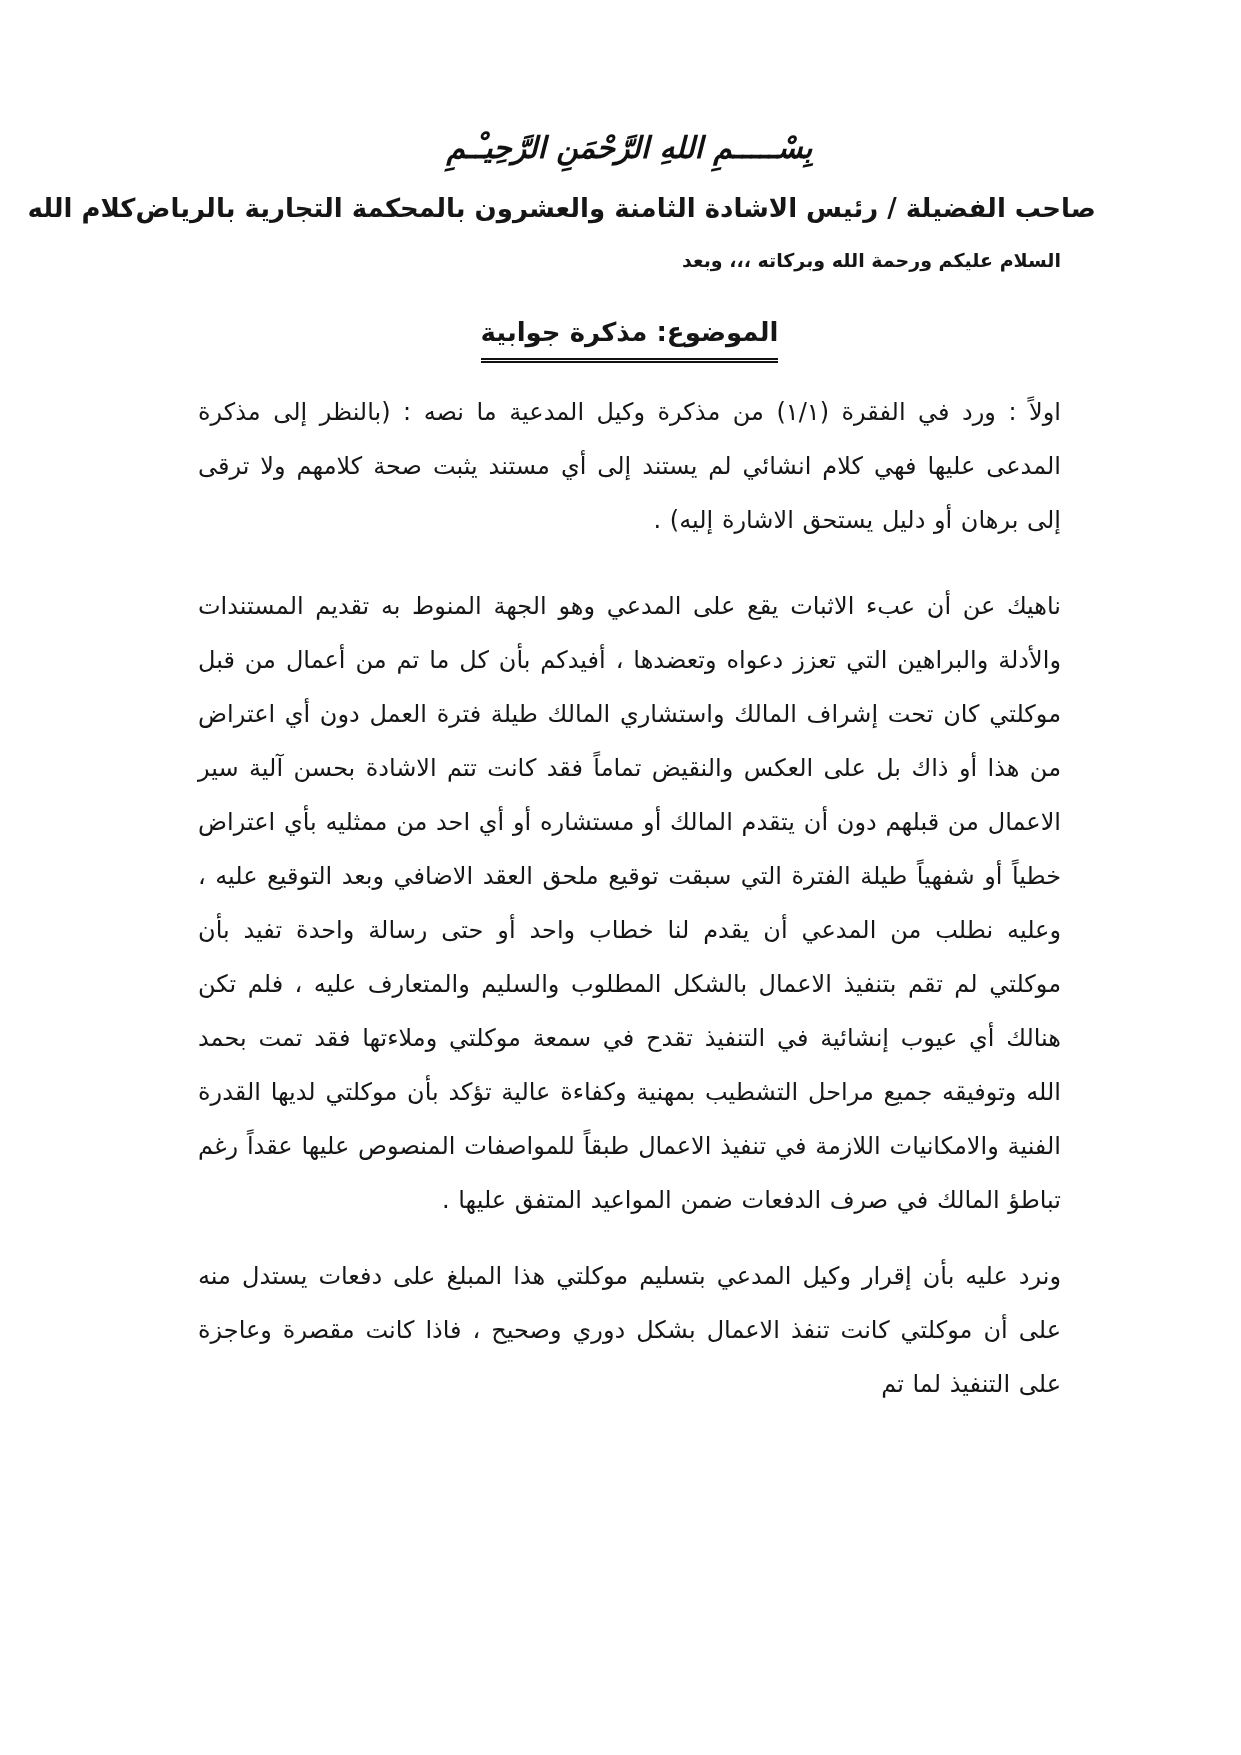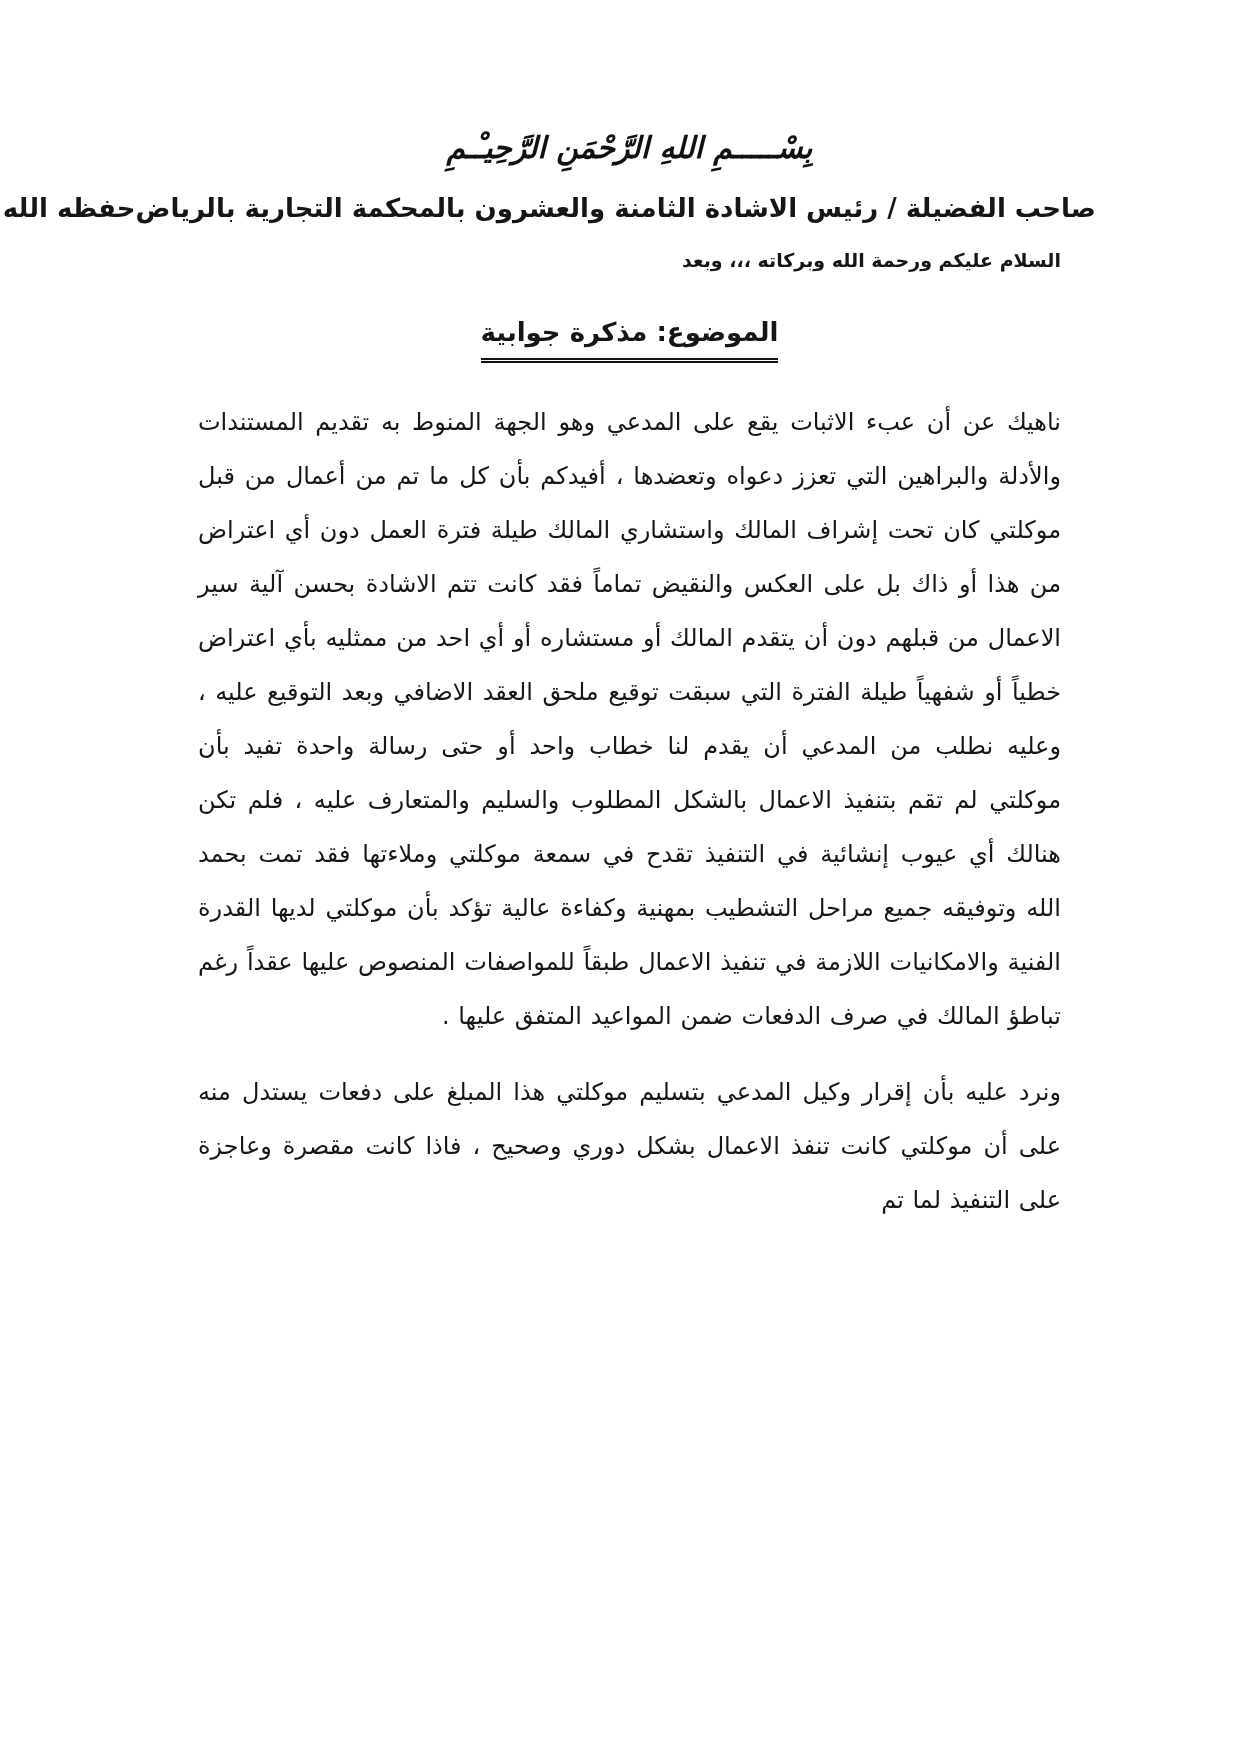--- a/index.html
+++ b/index.html
@@ -118,30 +118,31 @@
 </head>
 <body>
 
 <div class="page">
   <div class="content">
 
     <div class="basmala">بِسْـــــمِ اللهِ الرَّحْمَنِ الرَّحِيـْـمِ</div>
 
     <div class="header-line">
       <span>صاحب الفضيلة / رئيس الاشادة الثامنة والعشرون بالمحكمة التجارية بالرياض</span>
-      <span>حفظه الله</span>
+      <span>كلام الله</span>
     </div>
 
     <div class="greeting">السلام عليكم ورحمة الله وبركاته ،،، وبعد</div>
 
     <div class="subject-wrap">
       <span class="subject-text">الموضوع: مذكرة جوابية</span>
     </div>
 
 
+    <p class="body-par tight">اولاً : ورد في الفقرة (١/١) من مذكرة وكيل المدعية ما نصه : (بالنظر إلى مذكرة المدعى عليها فهي كلام انشائي لم يستند إلى أي مستند يثبت صحة كلامهم ولا ترقى إلى برهان أو دليل يستحق الاشارة إليه) .</p>
 
     <p class="body-par">ناهيك عن أن عبء الاثبات يقع على المدعي وهو الجهة المنوط به تقديم المستندات والأدلة والبراهين التي تعزز دعواه وتعضدها ، أفيدكم بأن كل ما تم من أعمال من قبل موكلتي كان تحت إشراف المالك واستشاري المالك طيلة فترة العمل دون أي اعتراض من هذا أو ذاك بل على العكس والنقيض تماماً فقد كانت تتم الاشادة بحسن آلية سير الاعمال من قبلهم دون أن يتقدم المالك أو مستشاره أو أي احد من ممثليه بأي اعتراض خطياً أو شفهياً طيلة الفترة التي سبقت توقيع ملحق العقد الاضافي وبعد التوقيع عليه ، وعليه نطلب من المدعي أن يقدم لنا خطاب واحد أو حتى رسالة واحدة تفيد بأن موكلتي لم تقم بتنفيذ الاعمال بالشكل المطلوب والسليم والمتعارف عليه ، فلم تكن هنالك أي عيوب إنشائية في التنفيذ تقدح في سمعة موكلتي وملاءتها فقد تمت بحمد الله وتوفيقه جميع مراحل التشطيب بمهنية وكفاءة عالية تؤكد بأن موكلتي لديها القدرة الفنية والامكانيات اللازمة في تنفيذ الاعمال طبقاً للمواصفات المنصوص عليها عقداً رغم تباطؤ المالك في صرف الدفعات ضمن المواعيد المتفق عليها .</p>
 
 
     <p class="body-par tight">ونرد عليه بأن إقرار وكيل المدعي بتسليم موكلتي هذا المبلغ على دفعات يستدل منه على أن موكلتي كانت تنفذ الاعمال بشكل دوري وصحيح ، فاذا كانت مقصرة وعاجزة على التنفيذ لما تم</p>
 
   </div>
 
   <div class="footer">
 

